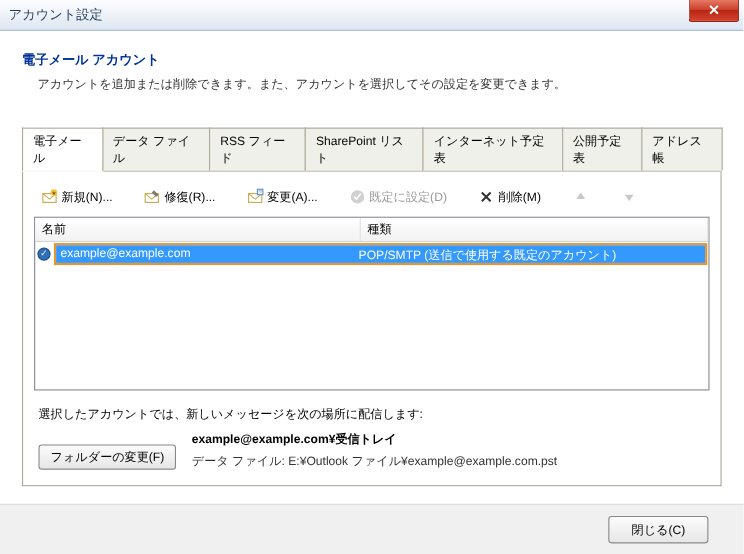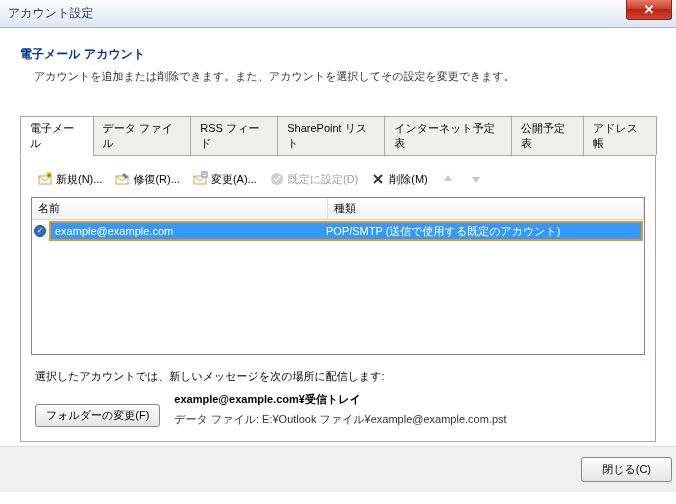--- a/index.html
+++ b/index.html
@@ -8,21 +8,21 @@
 .titlebar-text { color: #1e395b; font-size: 12px; }
 .close-btn { position: absolute; right: 4px; top: 0; width: 46px; height: 20px; background: linear-gradient(#e67a63, #c83b28 49%, #b72613 50%, #d4432f); border: 1px solid #8b2615; border-top: none; border-radius: 0 0 3px 3px; display: flex; align-items: center; justify-content: center; cursor: pointer; }
 .close-x { color: #fff; font-size: 13px; font-weight: bold; line-height: 1; }
 .content { padding: 18px 20px 12px; }
 .header-title { font-weight: bold; color: #003399; font-size: 12px; margin-bottom: 6px; }
 .header-desc { color: #333; font-size: 11px; margin-left: 14px; margin-bottom: 32px; }
 .tabs { display: flex; border-bottom: 1px solid #aca899; position: relative; }
 .tab { padding: 4px 9px; border: 1px solid #aca899; border-bottom: none; background: #f0f0ea; font-size: 11px; cursor: pointer; margin-right: -1px; position: relative; }
 .tab.active { background: #fff; border-bottom: 1px solid #fff; margin-bottom: -1px; z-index: 2; }
 .tab-panel { border: 1px solid #aca899; border-top: none; padding: 10px 10px 14px; background: #fff; }
-.toolbar { display: flex; align-items: center; gap: 4px; padding: 3px 2px 8px; }
+.toolbar { display: flex; align-items: center; gap: 20px; padding: 3px 2px 8px; }
 .tbtn { display: inline-flex; align-items: center; gap: 3px; padding: 2px 4px; cursor: pointer; font-size: 11px; color: #000; }
 .tbtn.disabled { color: #9a9a9a; cursor: default; }
 .ticon { width: 16px; height: 16px; display: inline-flex; align-items: center; justify-content: center; }
 .list-box { border: 1px solid #828790; height: 158px; overflow: hidden; }
 .list-header { display: flex; background: linear-gradient(#fff, #f2f2f2); border-bottom: 1px solid #d5d5d5; font-size: 11px; }
 .list-header .col { padding: 3px 6px; border-right: 1px solid #e0e0e0; }
 .col-name { width: 296px; }
 .col-type { flex: 1; }
 .row-wrap { padding: 1px; }
 .row-highlight { border: 2px solid #e8942c; }
@@ -32,21 +32,21 @@
 .checkcircle::after { content: "✓"; color: #fff; font-size: 8px; line-height: 1; }
 .row-name { width: 275px; padding-left: 4px; }
 .row-type { flex: 1; }
 .row-container { display: flex; align-items: center; padding-left: 16px; }
 .delivery-label { font-size: 11px; margin: 14px 0 8px 4px; }
 .delivery-row { display: flex; align-items: flex-end; gap: 14px; margin-left: 4px; }
 .small-btn { font-size: 11px; padding: 3px 10px; border: 1px solid #888; background: linear-gradient(#fcfcfc,#e6e6e6); border-radius: 3px; cursor: pointer; font-family: inherit; }
 .delivery-info { font-size: 11px; }
 .delivery-main { font-weight: bold; margin-bottom: 5px; }
 .delivery-sub { color: #333; font-size: 11px; }
-.footer { display: flex; justify-content: flex-end; padding: 10px 4px; border-top: 1px solid #dcdcdc; position: absolute; bottom: 12px; left: 0; right: 0; background: #f0f0f0; }
+.footer { display: flex; justify-content: flex-end; padding: 10px 32px; border-top: 1px solid #dcdcdc; position: absolute; bottom: 0; left: 0; right: 0; background: #f0f0f0; }
 .footer-btn { font-size: 11px; padding: 4px 20px; border: 1px solid #888; background: linear-gradient(#fcfcfc,#e6e6e6); border-radius: 3px; cursor: pointer; font-family: inherit; }
 svg { display: block; }
 </style>
 </head>
 <body>
 
 <div class="titlebar">
   <span class="titlebar-text">アカウント設定</span>
   <div class="close-btn">
     <span class="close-x">✕</span>

